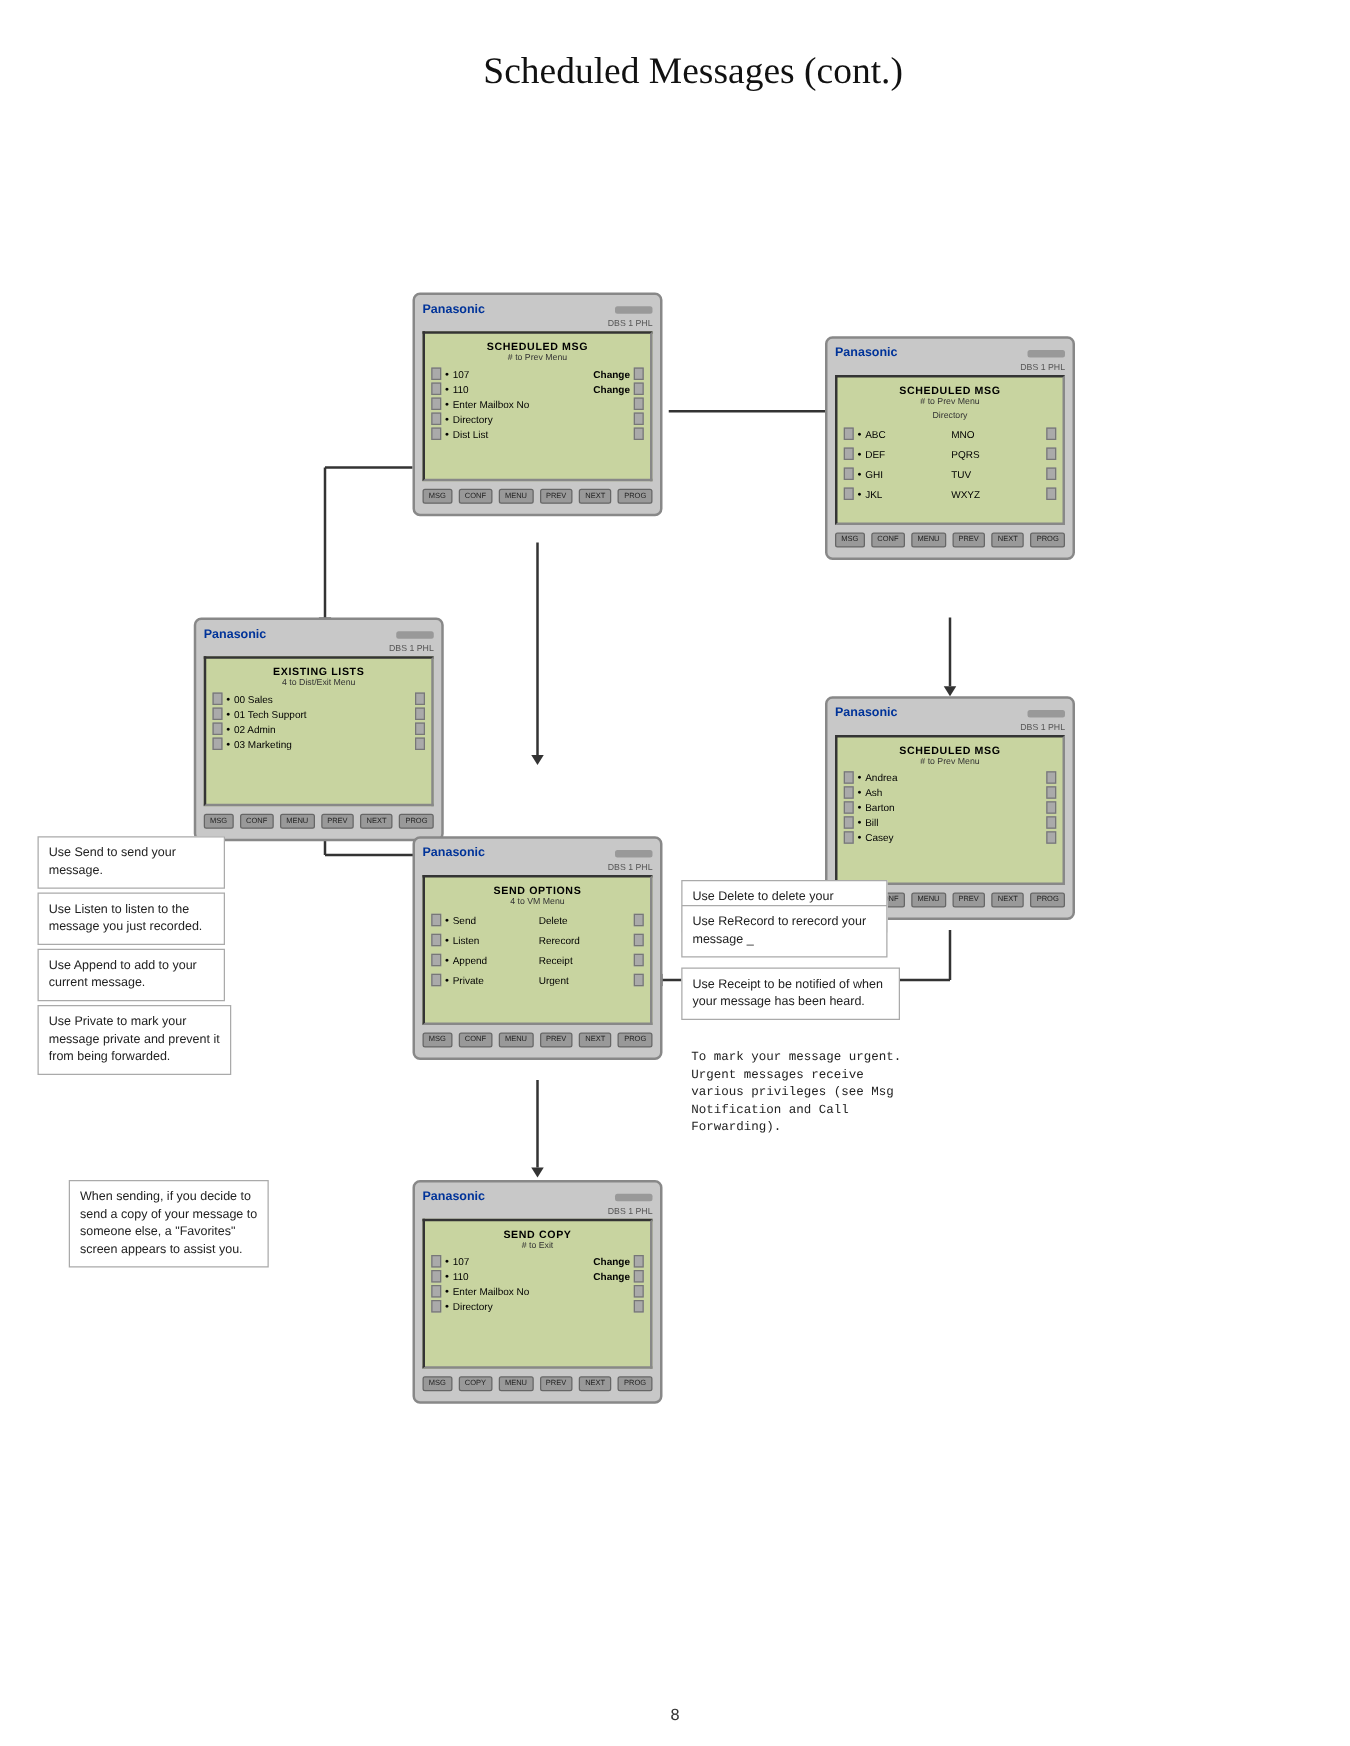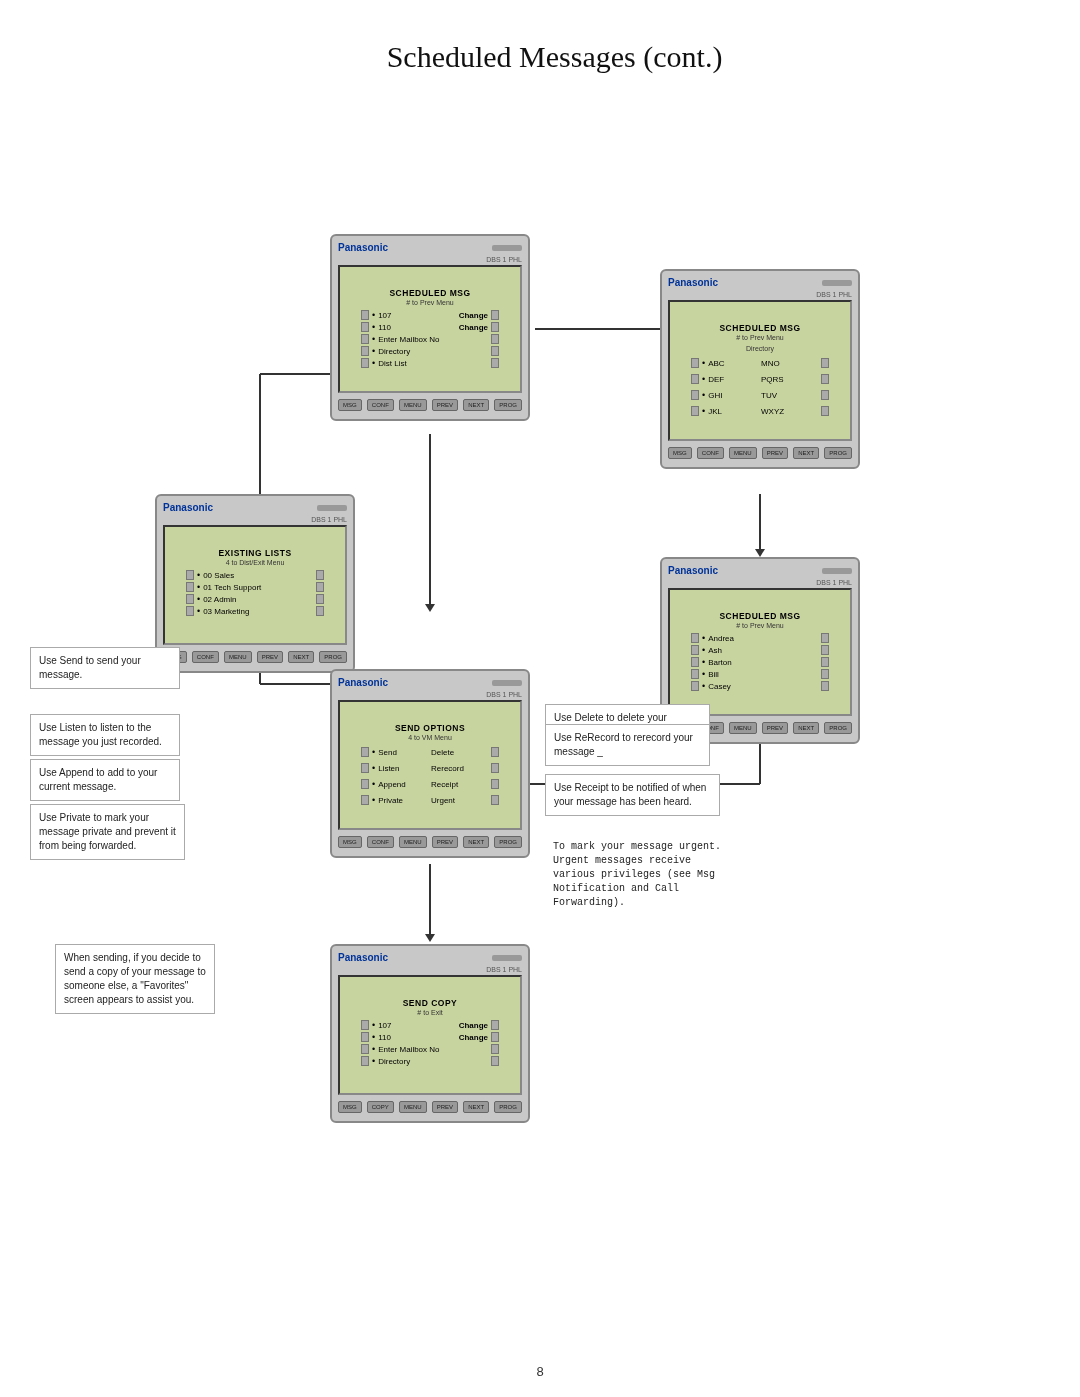--- a/index.html
+++ b/index.html
@@ -56,21 +56,21 @@
     .device-indicator {
       width: 30px;
       height: 6px;
       background: #999;
       border-radius: 2px;
     }
 
     .device-screen {
       background: #c8d4a0;
       border: 2px inset #888;
-      padding: 21px;
+      padding: 5px;
       min-height: 120px;
       position: relative;
     }
 
     .screen-title {
       font-size: 8.5px;
       font-weight: bold;
       text-align: center;
       color: #000;
       letter-spacing: 0.5px;
@@ -507,21 +507,21 @@
     <div class="device-footer">
       <button class="footer-btn">MSG</button>
       <button class="footer-btn">COPY</button>
       <button class="footer-btn">MENU</button>
       <button class="footer-btn">PREV</button>
       <button class="footer-btn">NEXT</button>
       <button class="footer-btn">PROG</button>
     </div>
   </div>
 
-  <div class="annotation" style="left:30px; top:543px; max-width:150px;">
+  <div class="annotation" style="left:30px; top:565px; max-width:150px;">
     <span>Use Send  to send your message.</span>
   </div>
 
   <div class="annotation" style="left:30px; top:610px; max-width:150px;">
     <span>Use Listen to listen to the message you just recorded.</span>
   </div>
 
   <div class="annotation" style="left:30px; top:700px; max-width:155px;">
     <span>Use Private to mark your message private and prevent it from being forwarded.</span>
   </div>

